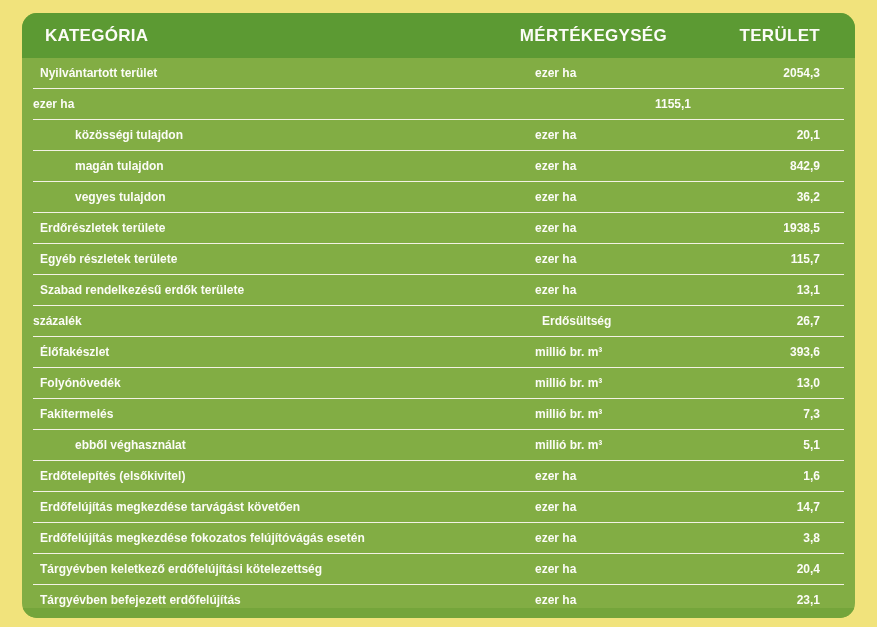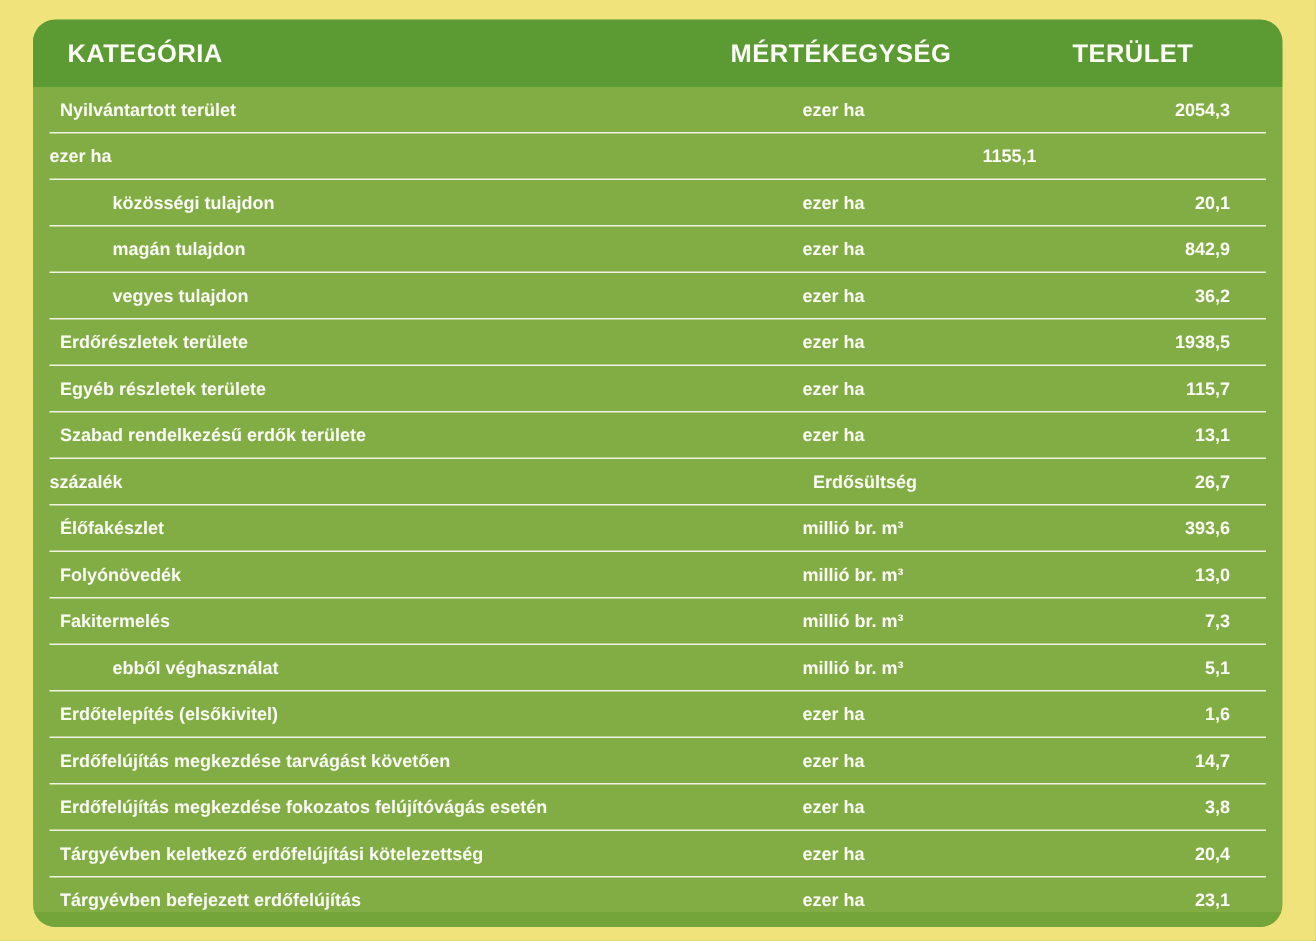--- a/index.html
+++ b/index.html
@@ -37,22 +37,22 @@
     height:45px;
     margin:0;
     padding:0 11px;
     background:var(--header-green);
     color:var(--text-white);
     font-size:17px;
     font-weight:bold;
     letter-spacing:.3px;
   }
   .h-cat{padding-left:12px;}
-  .h-unit{position:relative;left:-48px;}
-  .h-val{padding-right:24px;}
+  .h-unit{position:relative;left:-48px;text-align:right;}
+  .h-val{text-align:right;padding-right:24px;}
   .rows{margin-top:0;}
   .row{
     display:grid;
     grid-template-columns:502px 180px 1fr;
     align-items:center;
     height:30px;
     margin:0 11px;
     border-bottom:1px solid var(--separator);
     color:var(--text-white);
     font-size:12px;

